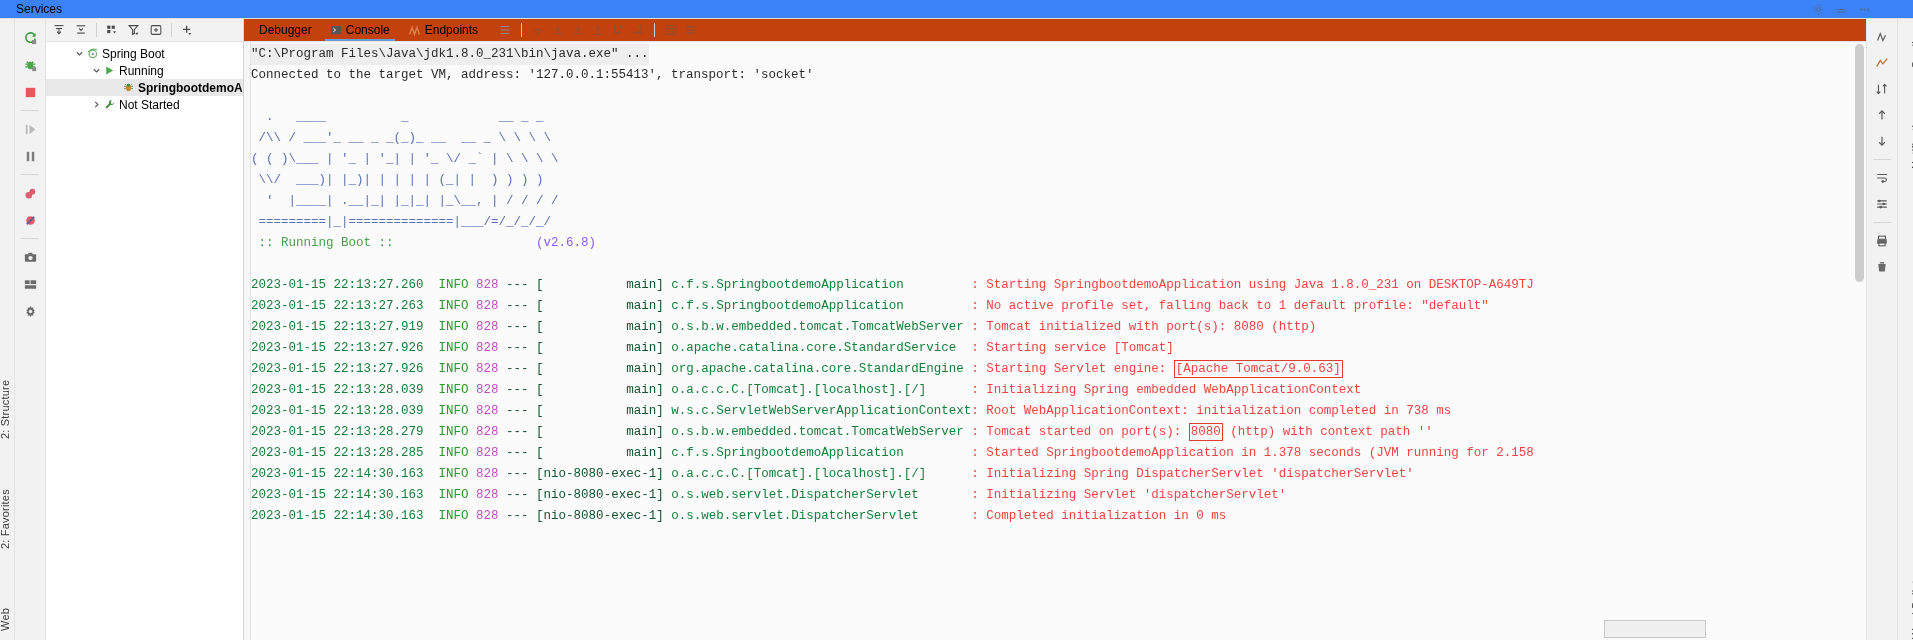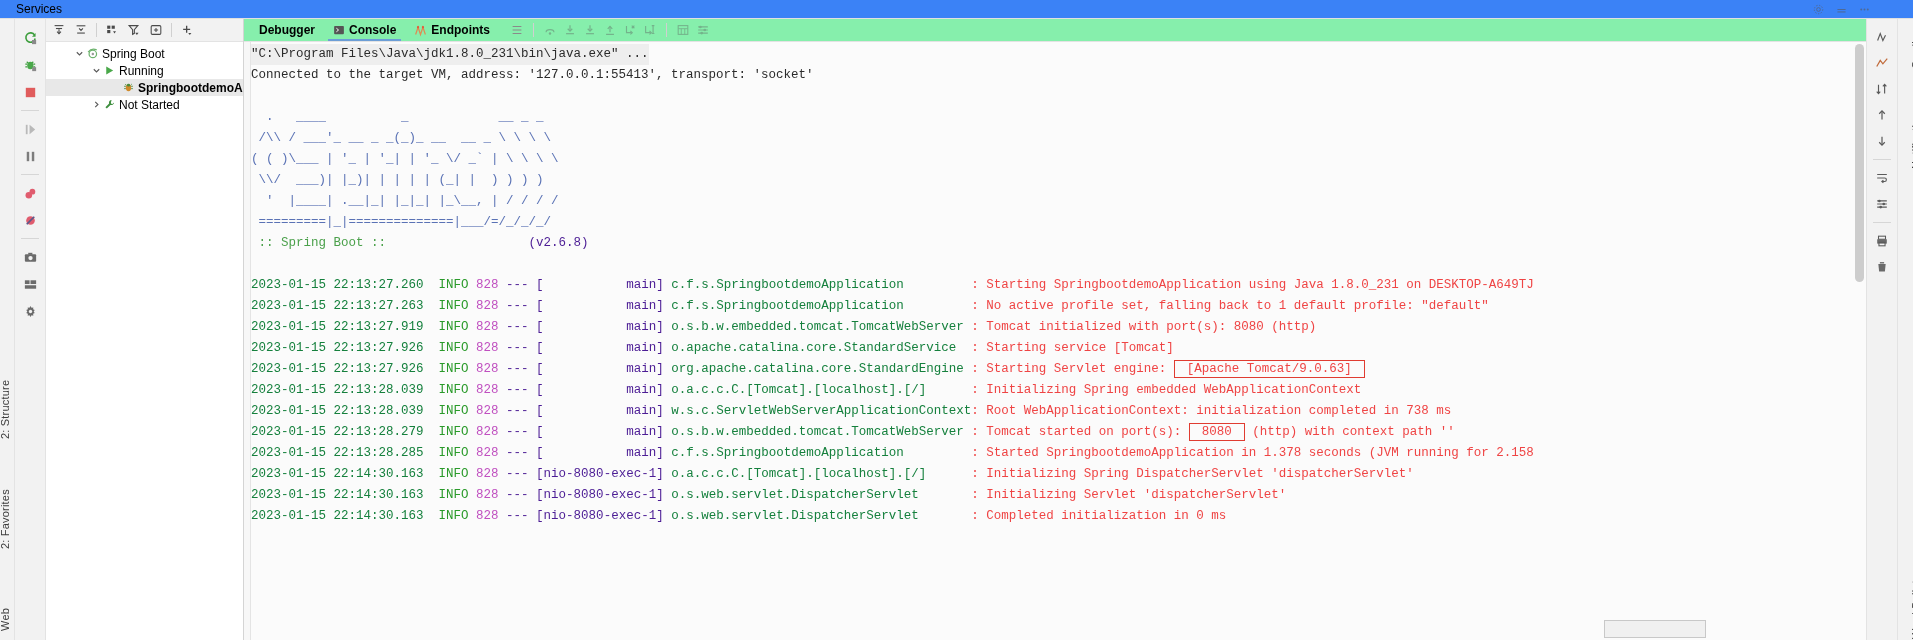--- a/index.html
+++ b/index.html
@@ -45,45 +45,45 @@
   .tree{flex:1 1 auto;overflow:hidden;padding-top:3px;background:#fff;}
   .tnode{height:17px;display:flex;align-items:center;white-space:nowrap;font-size:12px;}
   .tnode.sel{background:#e8e8e8;}
   .tarrow{width:11px;height:11px;display:flex;align-items:center;justify-content:center;flex:0 0 11px;}
   .tico{width:15px;display:flex;align-items:center;justify-content:center;flex:0 0 15px;margin-right:2px;}
   .tlabel{overflow:hidden;text-overflow:clip;}
   .tnode.sel .tlabel{font-weight:bold;}
 
   
   .console{flex:1 1 auto;display:flex;flex-direction:column;background:#fff;min-width:0;position:relative;}
-  .ctabs{height:22px;background:#86efac;border-bottom:1px solid #e3e3e3;display:flex;
-    align-items:center;padding:0 6px;flex:0 0 22px;font-weight:bold;}
+  .ctabs{height:22px;background:#c2410c;border-bottom:1px solid #e3e3e3;display:flex;
+    align-items:center;padding:0 6px;flex:0 0 22px;}
   .ctab{height:22px;display:flex;align-items:center;gap:4px;padding:0 9px;font-size:12px;color:#000;
     position:relative;}
   .ctab.active::after{content:"";position:absolute;left:4px;right:4px;bottom:0;height:2px;background:#6c9ed6;}
   .ctabsep{width:1px;height:14px;background:#d0d0d0;margin:0 6px;}
   .cbtn{width:20px;height:18px;display:flex;align-items:center;justify-content:center;}
   .cbtn.dim{opacity:.40;}
 
   .logwrap{flex:1 1 auto;position:relative;background:#fbfbfb;overflow:hidden;}
   .gutter{position:absolute;left:0;top:0;bottom:0;width:6px;background:#f7f7f7;border-right:1px solid #e4e4e4;}
   .logbody{position:absolute;left:7px;right:14px;top:0;bottom:0;overflow:hidden;
     font-family:"Liberation Mono","DejaVu Sans Mono",monospace;font-size:12.5px;line-height:21px;
     white-space:pre;color:#2b2b2b;padding-top:2px;}
   .cmdline{background:#eeeeee;display:inline-block;}
   .bann{color:#5a72b5;}
   .bann-green{color:#4aa04a;}
-  .bann-ver{color:#4c1d95;}
+  .bann-ver{color:#8b5cf6;}
   .lg-ts{color:#15803d;}
   .lg-info{color:#2a9a2a;}
   .lg-pid{color:#c050c0;}
-  .lg-dash{color:#4c1d95;}
+  .lg-dash{color:#14532d;}
   .lg-logger{color:#15803d;}
   .lg-msg{color:#ef4444;}
-  .hl-box{border:1.6px solid #e03c31;padding:0 12px;display:inline-block;line-height:16px;}
+  .hl-box{border:1.6px solid #e03c31;padding:0 1px;display:inline-block;line-height:16px;}
 
   
   .vscroll{position:absolute;right:0;top:0;width:13px;bottom:0;background:#fbfbfb;}
   .vthumb{position:absolute;right:2px;top:2px;width:9px;height:238px;background:#cdcdcd;border-radius:5px;}
 
   
   .bottomchip{position:absolute;right:160px;bottom:2px;width:100px;height:16px;
     background:#f0f0f0;border:1px solid #c8c8c8;}
 
   
@@ -445,21 +445,21 @@
         <div class="gutter"></div>
         <div class="logbody" id="logbody"><span class="cmdline">"C:\Program Files\Java\jdk1.8.0_231\bin\java.exe" ...</span>
 Connected to the target VM, address: '127.0.0.1:55413', transport: 'socket'
 
 <span class="bann">  .   ____          _            __ _ _</span>
 <span class="bann"> /\\ / ___'_ __ _ _(_)_ __  __ _ \ \ \ \</span>
 <span class="bann">( ( )\___ | '_ | '_| | '_ \/ _` | \ \ \ \</span>
 <span class="bann"> \\/  ___)| |_)| | | | | (_| |  ) ) ) )</span>
 <span class="bann">  '  |____| .__|_| |_|_| |_\__, | / / / /</span>
 <span class="bann"> =========|_|==============|___/=/_/_/_/</span>
-<span class="bann-green"> :: Spring Boot ::</span>                   <span class="bann-ver">(v2.6.8)</span>
+<span class="bann-green"> :: Running Boot ::</span>                   <span class="bann-ver">(v2.6.8)</span>
 
 <span><span class="lg-ts">2023-01-15 22:13:27.260</span>  <span class="lg-info">INFO</span> <span class="lg-pid">828</span> <span class="lg-dash">--- [           main]</span> <span class="lg-logger">c.f.s.SpringbootdemoApplication         </span><span class="lg-msg">: Starting SpringbootdemoApplication using Java 1.8.0_231 on DESKTOP-A649TJ</span></span>
 <span><span class="lg-ts">2023-01-15 22:13:27.263</span>  <span class="lg-info">INFO</span> <span class="lg-pid">828</span> <span class="lg-dash">--- [           main]</span> <span class="lg-logger">c.f.s.SpringbootdemoApplication         </span><span class="lg-msg">: No active profile set, falling back to 1 default profile: "default"</span></span>
 <span><span class="lg-ts">2023-01-15 22:13:27.919</span>  <span class="lg-info">INFO</span> <span class="lg-pid">828</span> <span class="lg-dash">--- [           main]</span> <span class="lg-logger">o.s.b.w.embedded.tomcat.TomcatWebServer </span><span class="lg-msg">: Tomcat initialized with port(s): 8080 (http)</span></span>
 <span><span class="lg-ts">2023-01-15 22:13:27.926</span>  <span class="lg-info">INFO</span> <span class="lg-pid">828</span> <span class="lg-dash">--- [           main]</span> <span class="lg-logger">o.apache.catalina.core.StandardService  </span><span class="lg-msg">: Starting service [Tomcat]</span></span>
 <span><span class="lg-ts">2023-01-15 22:13:27.926</span>  <span class="lg-info">INFO</span> <span class="lg-pid">828</span> <span class="lg-dash">--- [           main]</span> <span class="lg-logger">org.apache.catalina.core.StandardEngine </span><span class="lg-msg">: Starting Servlet engine: </span><span class="hl-box lg-msg" style="border-color:#e03c31">[Apache Tomcat/9.0.63]</span><span class="lg-msg"></span></span>
 <span><span class="lg-ts">2023-01-15 22:13:28.039</span>  <span class="lg-info">INFO</span> <span class="lg-pid">828</span> <span class="lg-dash">--- [           main]</span> <span class="lg-logger">o.a.c.c.C.[Tomcat].[localhost].[/]      </span><span class="lg-msg">: Initializing Spring embedded WebApplicationContext</span></span>
 <span><span class="lg-ts">2023-01-15 22:13:28.039</span>  <span class="lg-info">INFO</span> <span class="lg-pid">828</span> <span class="lg-dash">--- [           main]</span> <span class="lg-logger">w.s.c.ServletWebServerApplicationContext</span><span class="lg-msg">: Root WebApplicationContext: initialization completed in 738 ms</span></span>
 <span><span class="lg-ts">2023-01-15 22:13:28.279</span>  <span class="lg-info">INFO</span> <span class="lg-pid">828</span> <span class="lg-dash">--- [           main]</span> <span class="lg-logger">o.s.b.w.embedded.tomcat.TomcatWebServer </span><span class="lg-msg">: Tomcat started on port(s): </span><span class="hl-box lg-msg" style="border-color:#e03c31">8080</span><span class="lg-msg"> (http) with context path ''</span></span>
 <span><span class="lg-ts">2023-01-15 22:13:28.285</span>  <span class="lg-info">INFO</span> <span class="lg-pid">828</span> <span class="lg-dash">--- [           main]</span> <span class="lg-logger">c.f.s.SpringbootdemoApplication         </span><span class="lg-msg">: Started SpringbootdemoApplication in 1.378 seconds (JVM running for 2.158</span></span>

